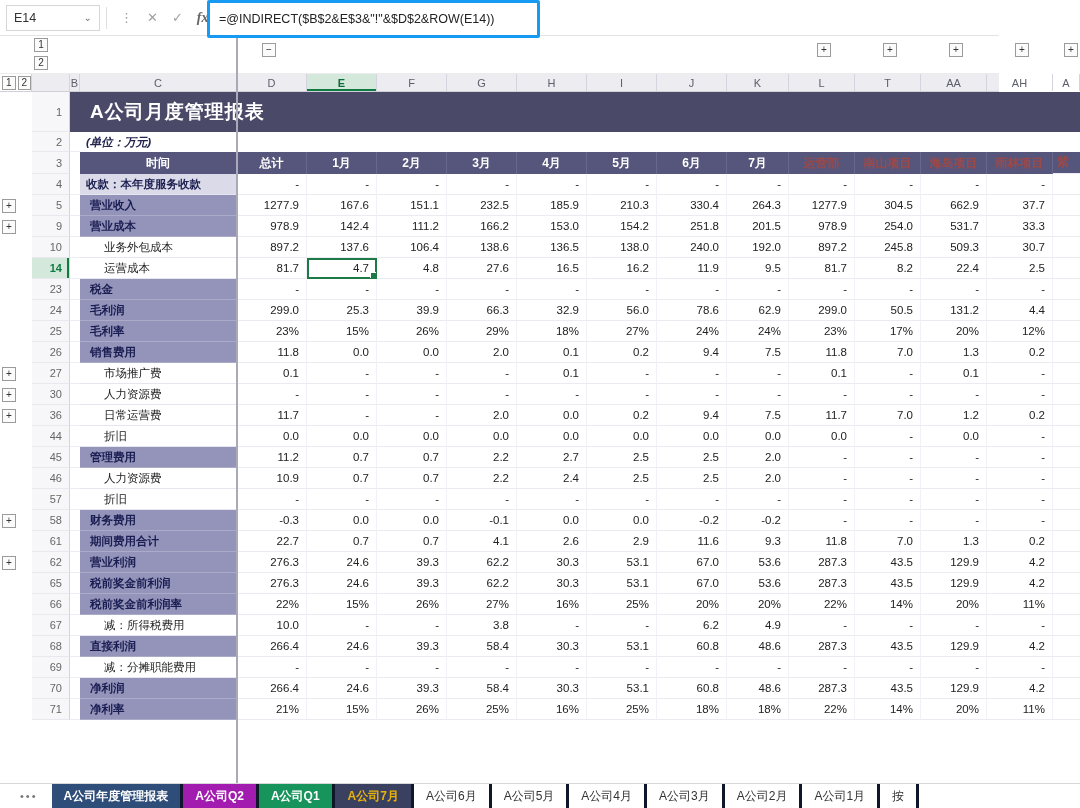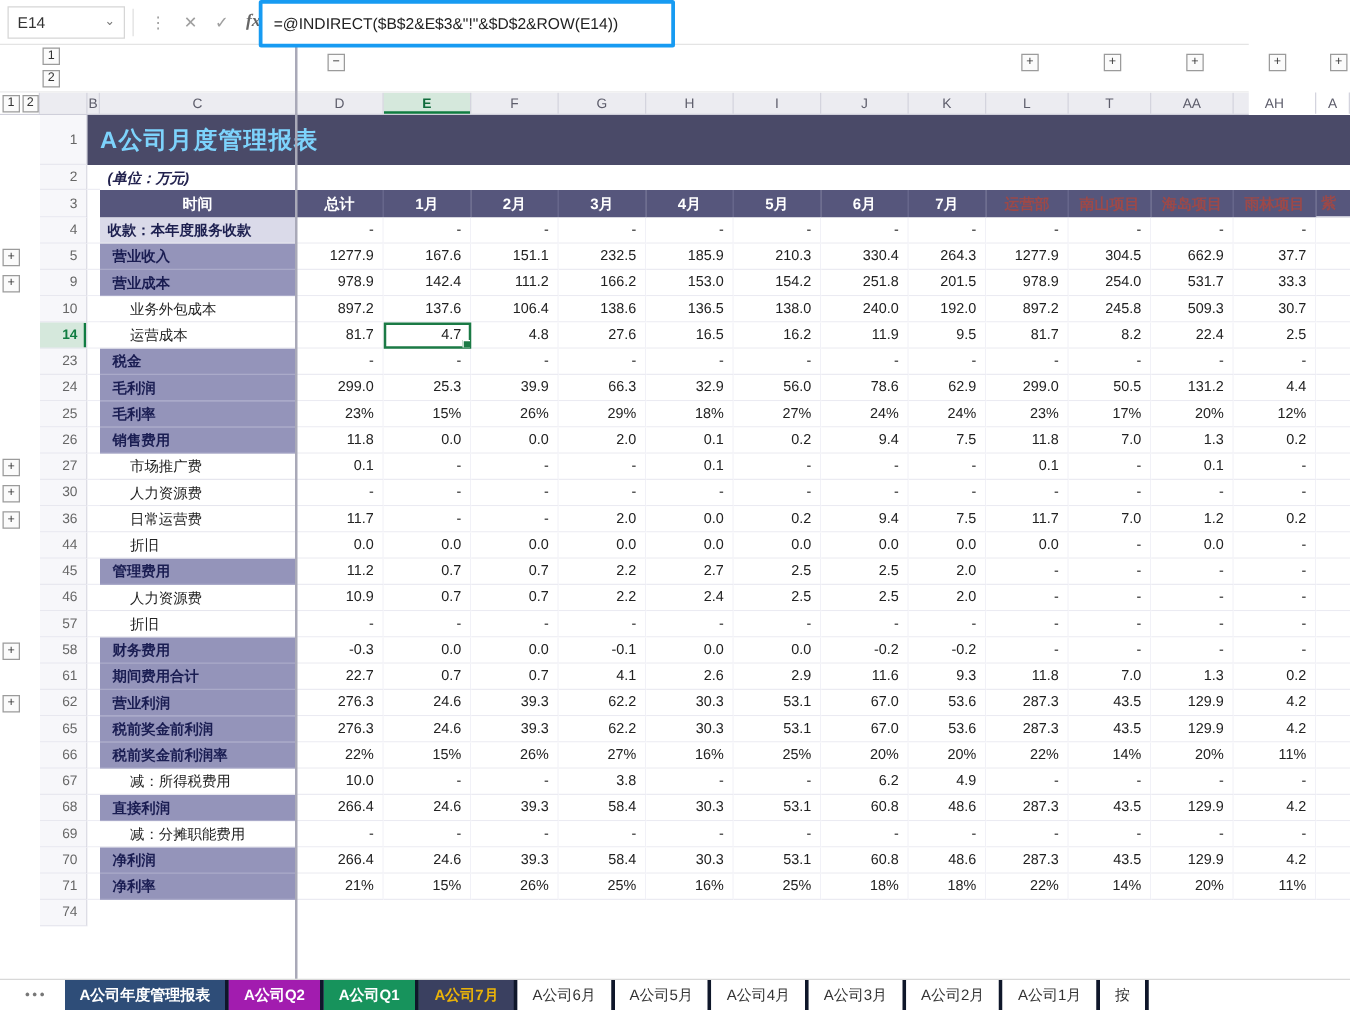--- a/index.html
+++ b/index.html
@@ -31,21 +31,21 @@
   .col-letter{display:flex;align-items:center;justify-content:center;border-right:1px solid #d4d4de;overflow:hidden}
   .col-letter.sel{background:#d5e8dc;color:#0f6b3c;box-shadow:inset 0 -2px 0 #107c41;font-weight:bold}
 
   
   .grid-body{position:relative}
   .grow{display:grid;grid-template-columns:var(--cols);height:21px;font-size:11.5px}
   .r-title{height:40px}.r-unit{height:20px}.r-head{height:22px}
   .gutter{display:flex;align-items:center;justify-content:flex-start;padding-left:2px;background:#fff}
   .rownum{display:flex;align-items:center;justify-content:flex-end;padding-right:7px;background:#f7f7fa;border-right:1px solid #d4d4de;border-bottom:1px solid #e8e8ef;color:#666;font-size:11px}
   .rownum.sel{background:#d5e8dc;color:#107c41;box-shadow:inset -2px 0 0 #107c41;font-weight:bold}
-  .title-cell{background:#4a4a68;color:#7dd3fc;font-weight:bold;font-size:19px;display:flex;align-items:center;padding-left:10px;letter-spacing:1px}
+  .title-cell{background:#4a4a68;color:#ffffff;font-weight:bold;font-size:19px;display:flex;align-items:center;padding-left:20px;letter-spacing:1px}
   .unit-cell{color:#23234f;font-weight:bold;font-style:italic;font-size:11.5px;display:flex;align-items:center;padding-left:6px}
   .hcell{background:#56567c;color:#fff;font-weight:bold;display:flex;align-items:center;justify-content:center;border-right:1px solid #68688c;font-size:12px;overflow:hidden;white-space:nowrap}
   .hcell.proj{color:#9c4949}
   .hcell.part{justify-content:flex-start;padding-left:4px;border-right:none}
   .hcell-b{background:#56567c}
   .cell{display:flex;align-items:center;overflow:hidden;white-space:nowrap;background:#fff}
   .bcol{border-bottom:1px solid #ededf4}
   .lab{padding-left:10px;border-bottom:1px solid #e6e6ee;color:#222}
   .lab.sec{background:#dadae9;font-weight:bold;color:#1d2050;padding-left:6px}
   .lab.cat{background:#9494ba;font-weight:bold;color:#1a1d52;border-bottom:1px solid #aaaac9}
@@ -651,39 +651,20 @@
         <div class="cell val">16%</div>
         <div class="cell val">25%</div>
         <div class="cell val">18%</div>
         <div class="cell val">18%</div>
         <div class="cell val">22%</div>
         <div class="cell val">14%</div>
         <div class="cell val">20%</div>
         <div class="cell val">11%</div>
         <div class="cell part"></div>
       </div>
-      <div class="grow r-emp">
-        <div class="gutter"></div>
-        <div class="rownum">74</div>
-        <div class="cell bcol"></div>
-        <div class="cell lab emp"></div>
-        <div class="cell val"></div>
-        <div class="cell val"></div>
-        <div class="cell val"></div>
-        <div class="cell val"></div>
-        <div class="cell val"></div>
-        <div class="cell val"></div>
-        <div class="cell val"></div>
-        <div class="cell val"></div>
-        <div class="cell val"></div>
-        <div class="cell val"></div>
-        <div class="cell val"></div>
-        <div class="cell val"></div>
-        <div class="cell part"></div>
-      </div>
     </div>
 
   <div class="freeze-line"></div>
 
   <div class="tab-bar">
     <span class="more-tabs">•••</span>
   <div class="stab" style="background: rgb(46, 77, 120); color: rgb(255, 255, 255); font-weight: bold;">A公司年度管理报表</div>
       <div class="stab" style="background: #a21caf; color: rgb(255, 255, 255); font-weight: bold;">A公司Q2</div>
       <div class="stab" style="background: rgb(23, 147, 92); color: rgb(255, 255, 255); font-weight: bold;">A公司Q1</div>
       <div class="stab" style="background: rgb(58, 64, 96); color: #eab308; font-weight: bold; padding-left: 13px;">A公司7月</div>

